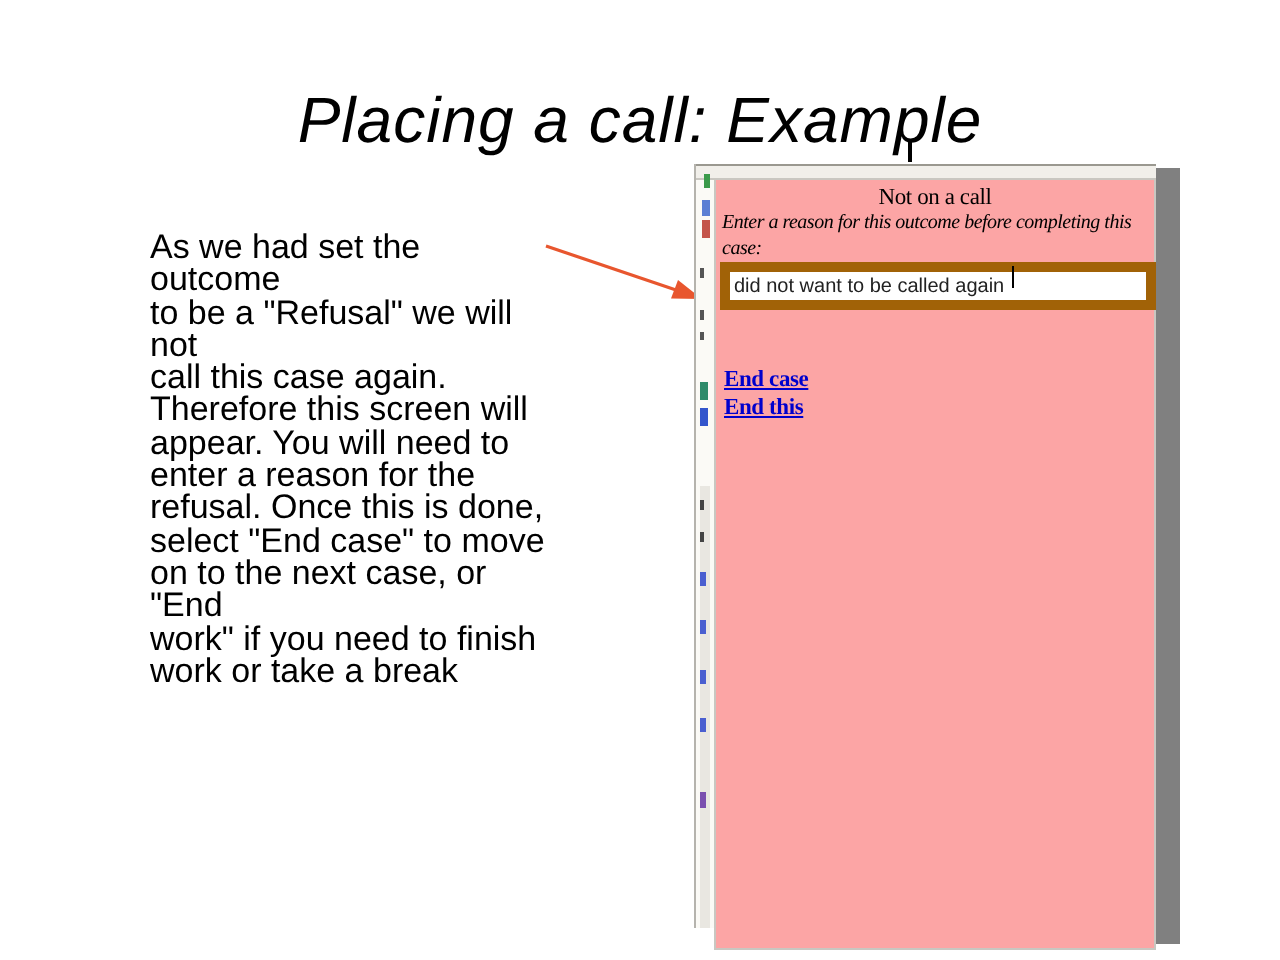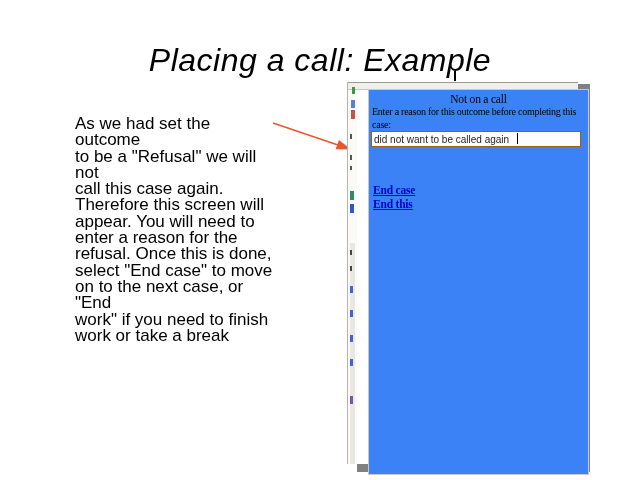--- a/index.html
+++ b/index.html
@@ -42,35 +42,35 @@
   .frag-teal {left:2px;top:101px;width:4px;height:9px;background:#2e8b6a;}
   .frag-blue2{left:2px;top:114px;width:4px;height:9px;background:#3355cc;}
   .frag-g4{left:2px;top:160px;width:2px;height:5px;background:#444;}
   .frag-g5{left:2px;top:176px;width:2px;height:5px;background:#444;}
   .frag-b3{left:2px;top:196px;width:3px;height:7px;background:#4a5fd0;}
   .frag-b4{left:2px;top:220px;width:3px;height:7px;background:#4a5fd0;}
   .frag-b5{left:2px;top:245px;width:3px;height:7px;background:#4a5fd0;}
   .frag-b6{left:2px;top:269px;width:3px;height:7px;background:#4a5fd0;}
   .frag-purple{left:2px;top:306px;width:3px;height:8px;background:#7a4faf;}
   .shot-panel{
-    position:absolute;left:20px;top:7px;width:221px;height:386px;
-    background:#3b82f6;border:1px solid #c9c7c1;box-sizing:border-box;
+    position:absolute;left:9px;top:7px;width:221px;height:386px;
+    background:#fca5a5;border:1px solid #c9c7c1;box-sizing:border-box;
     font-family:"Liberation Serif",serif;
   }
   .panel-heading{
     position:absolute;left:0;top:3px;width:100%;text-align:center;
     font-size:11.5px;letter-spacing:-0.2px;
   }
   .panel-prompt{
     position:absolute;left:3px;top:16px;width:216px;
-    font-size:10px;line-height:12.5px;letter-spacing:-0.25px;white-space:pre;
+    font-size:10px;line-height:12.5px;letter-spacing:-0.25px;white-space:pre;font-style:italic;
   }
   .panel-input{
     position:absolute;left:2px;top:41px;width:204px;height:14px;
-    border:1px solid #a16207;background:#fff;box-sizing:content-box;
+    border:5px solid #a16207;background:#fff;box-sizing:content-box;
     font-family:"Liberation Sans",sans-serif;font-size:10px;padding:0 2px;color:#222;
   }
   .text-caret{position:absolute;left:148px;top:43px;width:1px;height:11px;background:#000;}
   .panel-links{position:absolute;left:4px;top:94px;font-weight:bold;}
   .panel-link{
     display:block;font-size:11.5px;line-height:13.5px;letter-spacing:-0.2px;
     color:var(--link,#0000cd);text-decoration:underline;cursor:pointer;width:max-content;
   }
 </style>
 </head>

